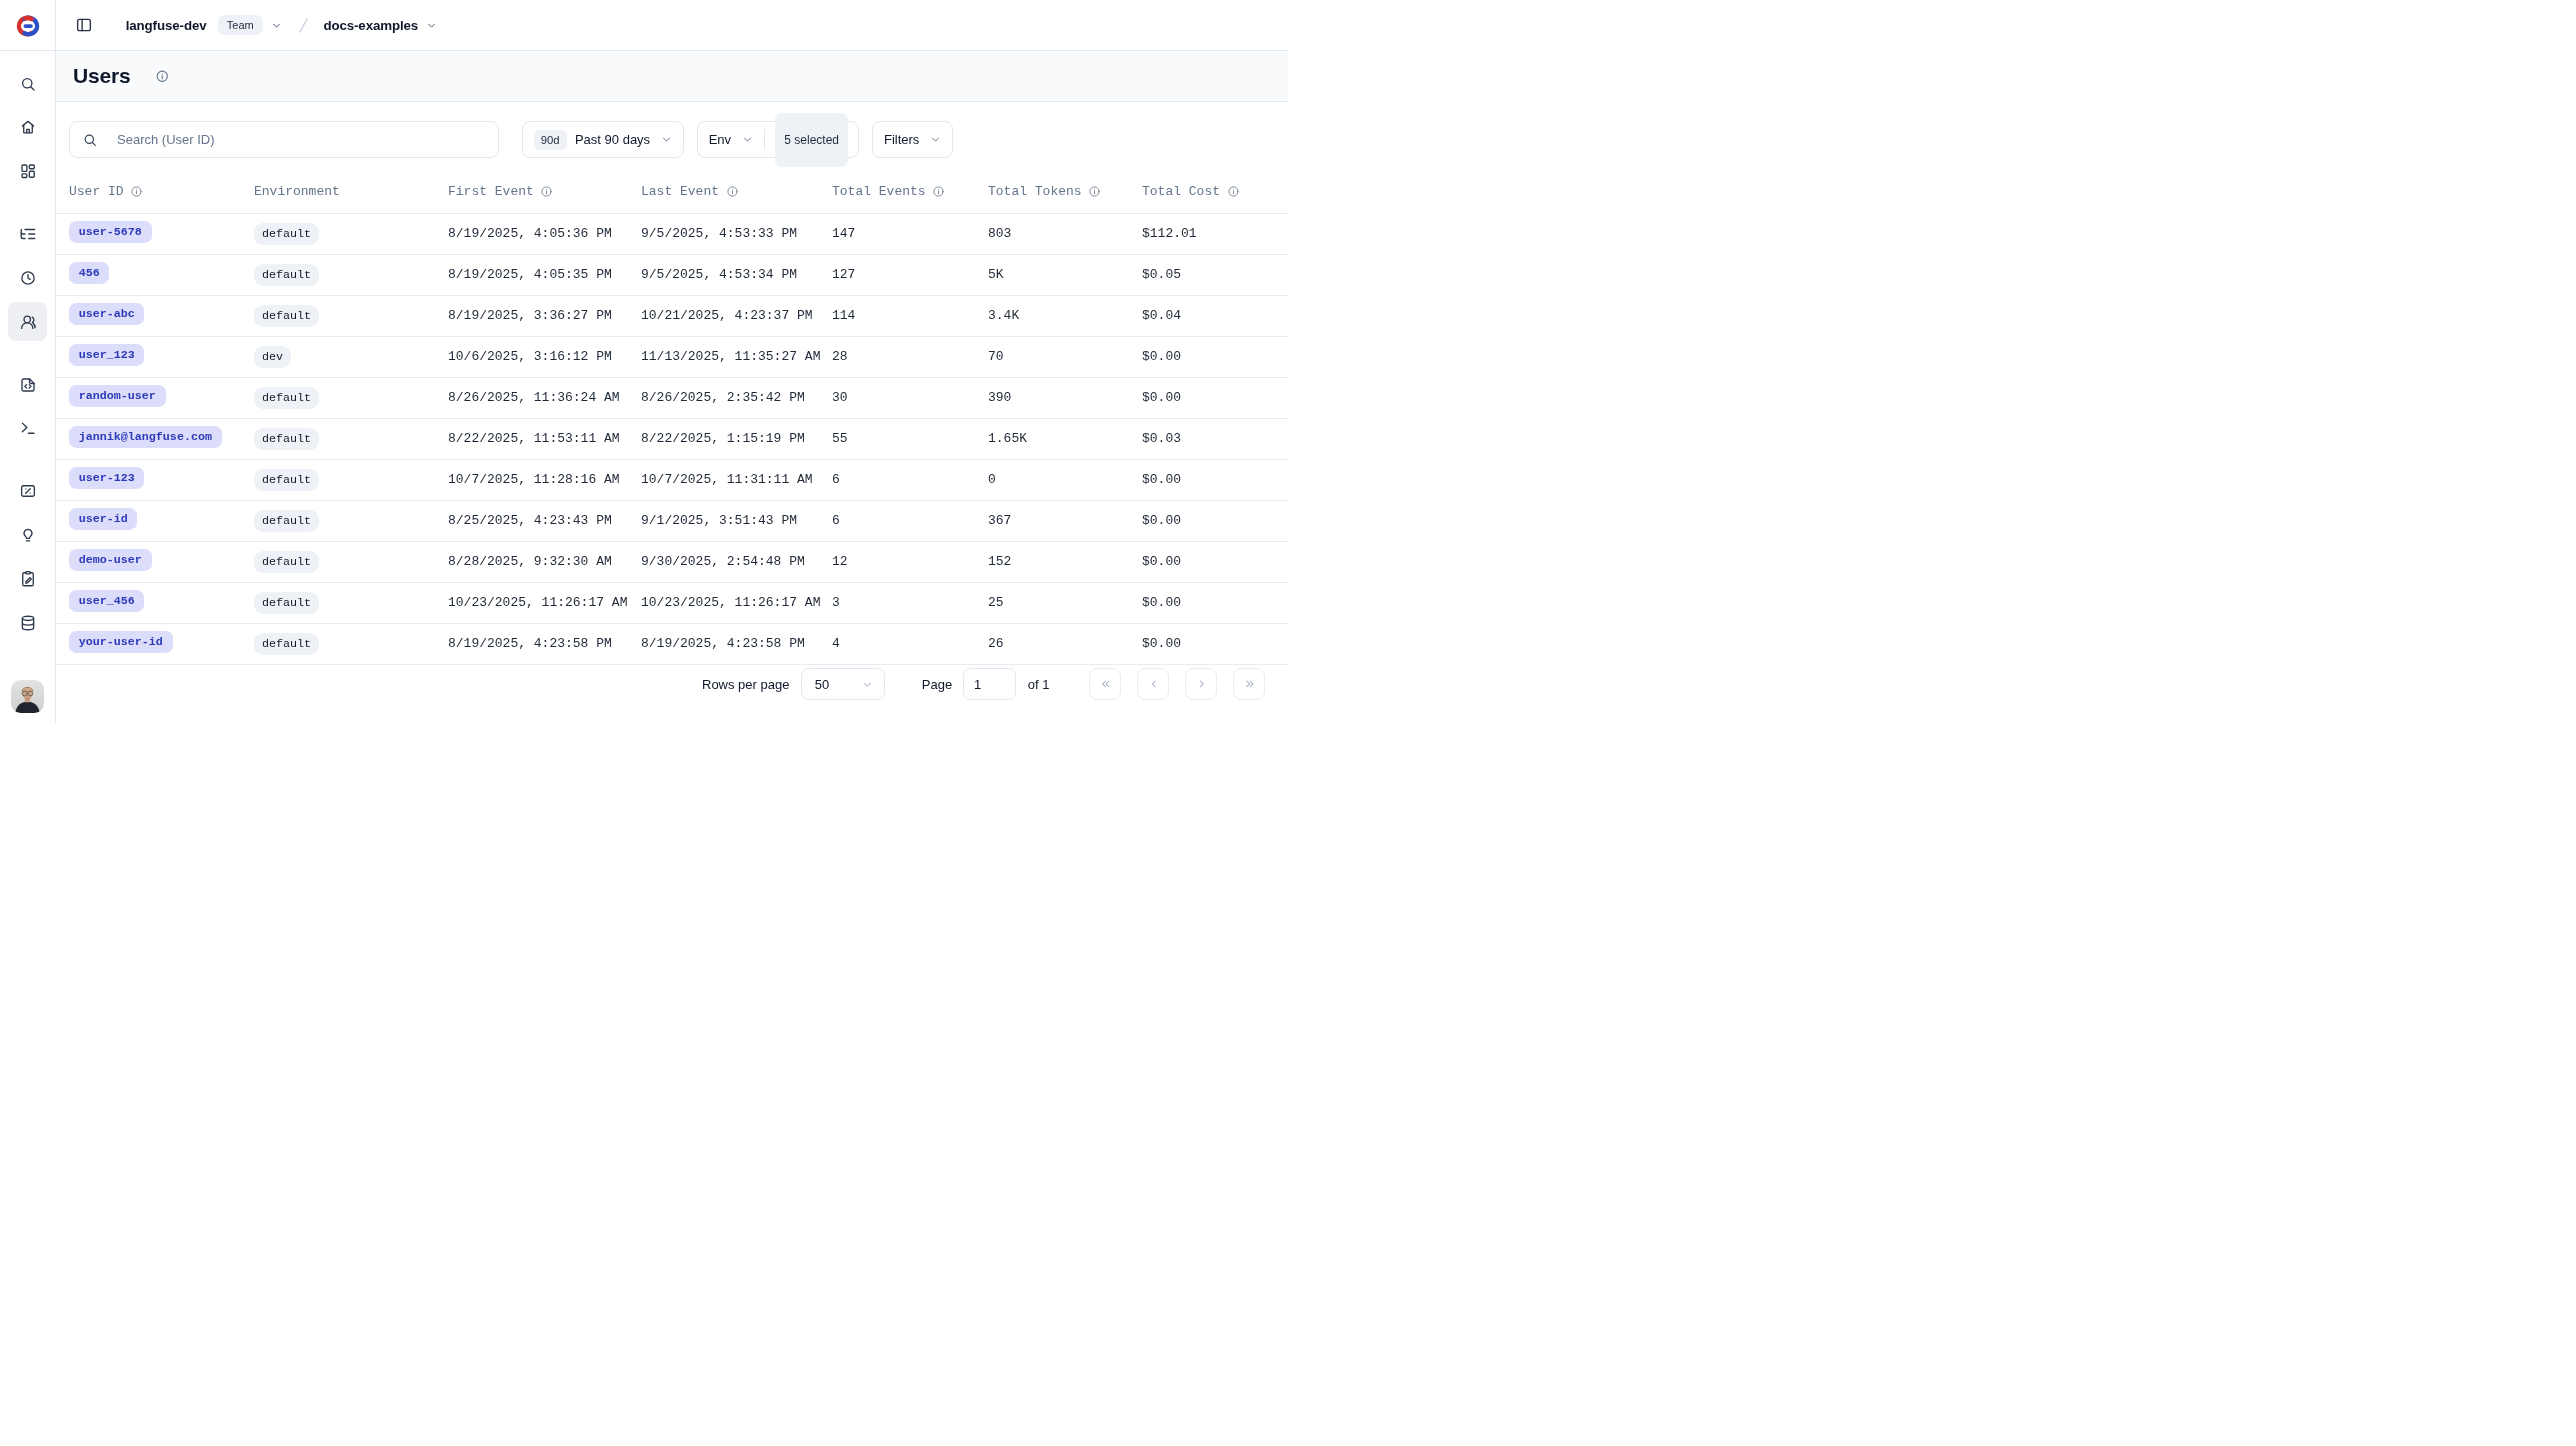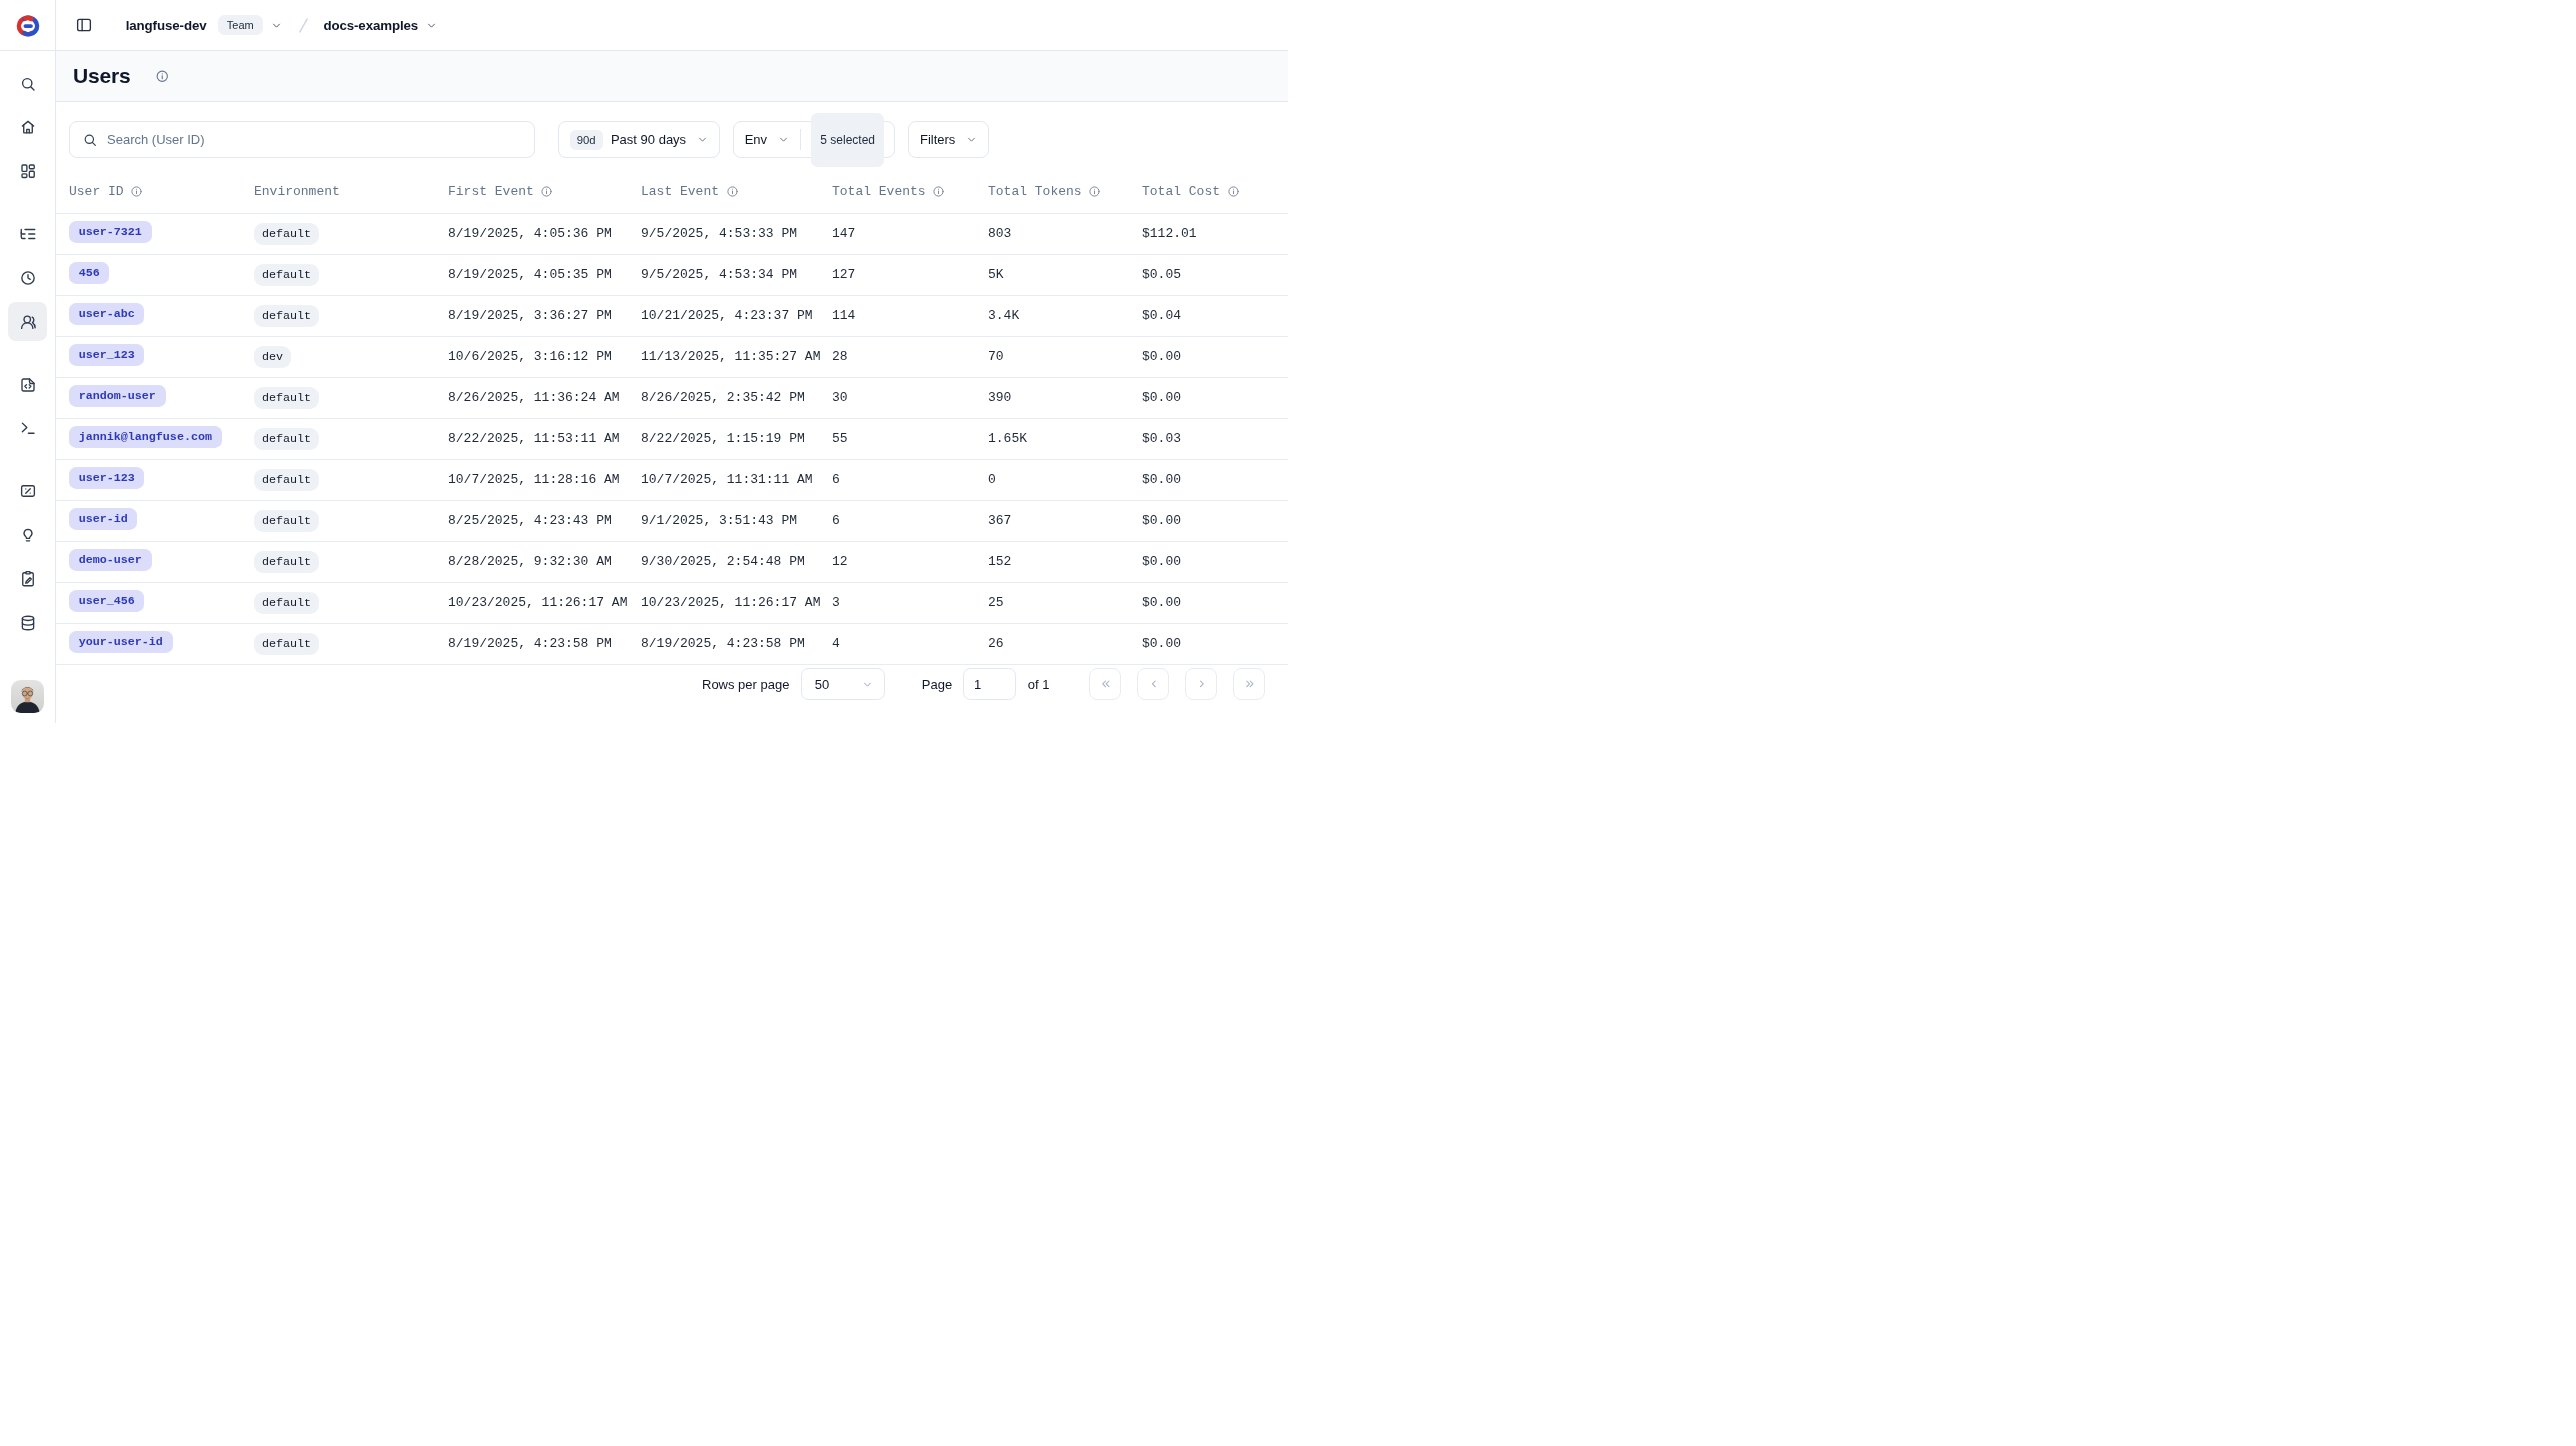--- a/index.html
+++ b/index.html
@@ -45,21 +45,21 @@
   .avatar{position:absolute;bottom:9.7px;left:11.3px;width:33px;height:33px;border-radius:9.7px;overflow:hidden;cursor:pointer;}
   .avatar svg{display:block;width:100%;height:100%;}
 
   
   .main{position:absolute;left:56px;top:51px;right:0;bottom:0;}
   .title-band{height:51px;background:var(--band-bg);border-bottom:0.8px solid var(--border);display:flex;align-items:center;padding:0 17px;gap:25px;}
   .page-title{font-size:21px;font-weight:700;letter-spacing:-0.2px;}
   .info-muted{color:#64748b;}
 
   .toolbar{display:flex;align-items:center;margin:19.4px 13px 0 13px;height:37px;}
-  .search-box{width:466px;height:37px;border:0.8px solid var(--border);border-radius:8px;display:flex;align-items:center;padding:0 12px;gap:9px;color:#334155;}
+  .search-box{width:430px;height:37px;border:0.8px solid var(--border);border-radius:8px;display:flex;align-items:center;padding:0 12px;gap:19px;color:#334155;}
   .search-box input{flex:1;border:none;outline:none;font-size:13px;font-family:inherit;color:var(--text);background:transparent;}
   .search-box input::placeholder{color:#64748b;}
   .tb-btn{height:37px;border:0.8px solid var(--border);border-radius:8px;background:#fff;display:flex;align-items:center;padding:0 10.5px;gap:8px;font-size:13px;font-weight:500;color:var(--text);cursor:pointer;font-family:inherit;}
   .tb-btn .chev{margin-left:1.6px;color:#64748b;}
   .ml10{margin-left:23px;} .ml16{margin-left:13px;}
   .chip{background:var(--chip-bg);border-radius:5.6px;padding:4px 7.3px;font-size:11.3px;font-weight:500;color:#1e293b;}
   .chip-lg{background:var(--chip-bg);border-radius:6.5px;padding:20px 9px;font-size:12px;font-weight:500;color:#1e293b;}
   .vsep{width:0.8px;height:21px;background:var(--border);margin:0 2.4px;}
 
   
@@ -376,21 +376,21 @@
             <svg viewBox="0 0 24 24" fill="none" stroke="currentColor" stroke-width="1.8" stroke-linecap="round" stroke-linejoin="round">
               <circle cx="12" cy="12" r="8.5"></circle>
               <path d="M12 11.2V16"></path>
               <path d="M12 8h.01"></path>
             </svg>
           </span>
   </div>
 </div>
     <div class="tbody">
   <div class="tr">
-    <div class="td"><span class="badge-user">user-7321</span></div>
+    <div class="td"><span class="badge-user">user-5678</span></div>
     <div class="td"><span class="badge-env">default</span></div>
     <div class="td">8/19/2025, 4:05:36 PM</div>
     <div class="td">9/5/2025, 4:53:33 PM</div>
     <div class="td">147</div>
     <div class="td">803</div>
     <div class="td">$112.01</div>
   </div>
 
   <div class="tr">
     <div class="td"><span class="badge-user">456</span></div>

